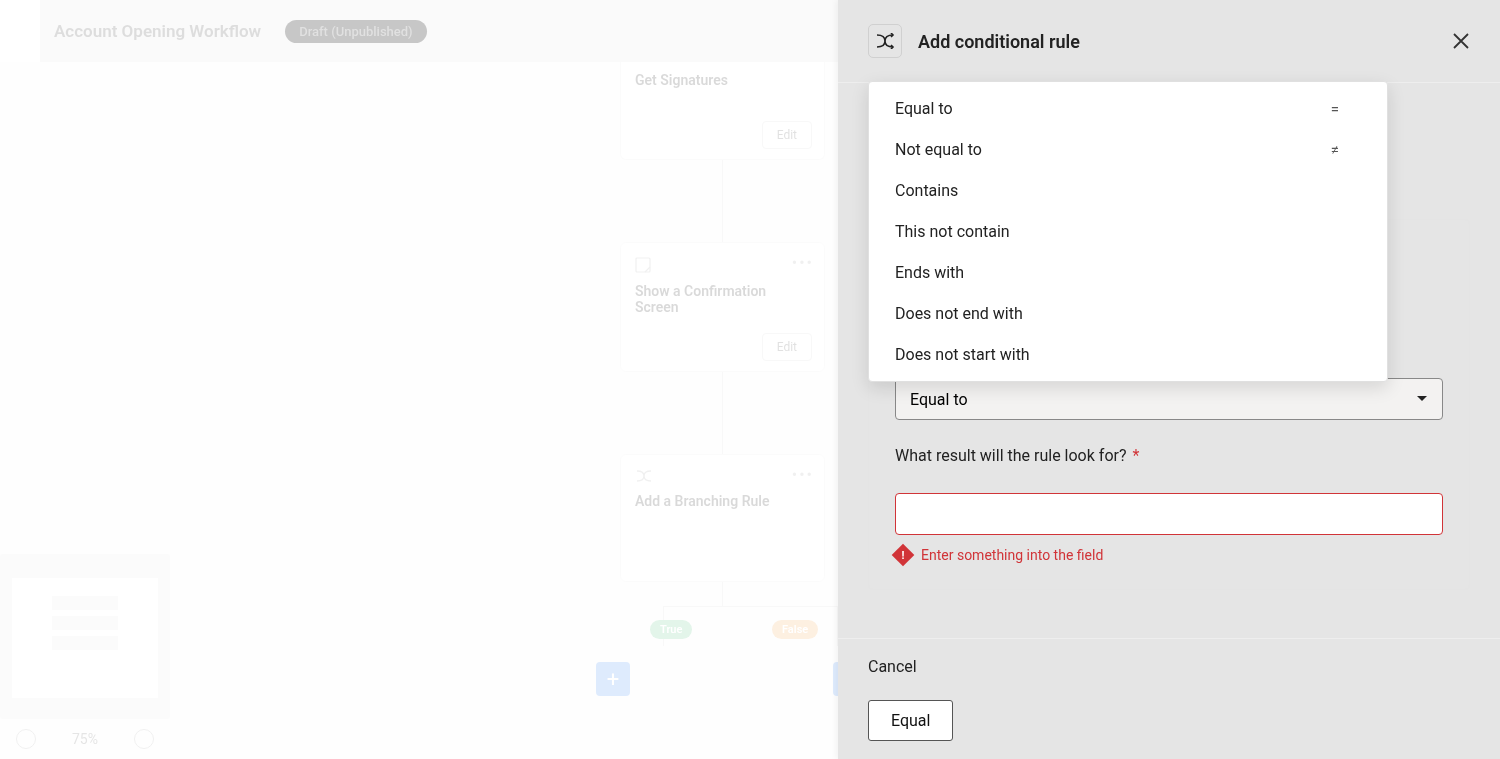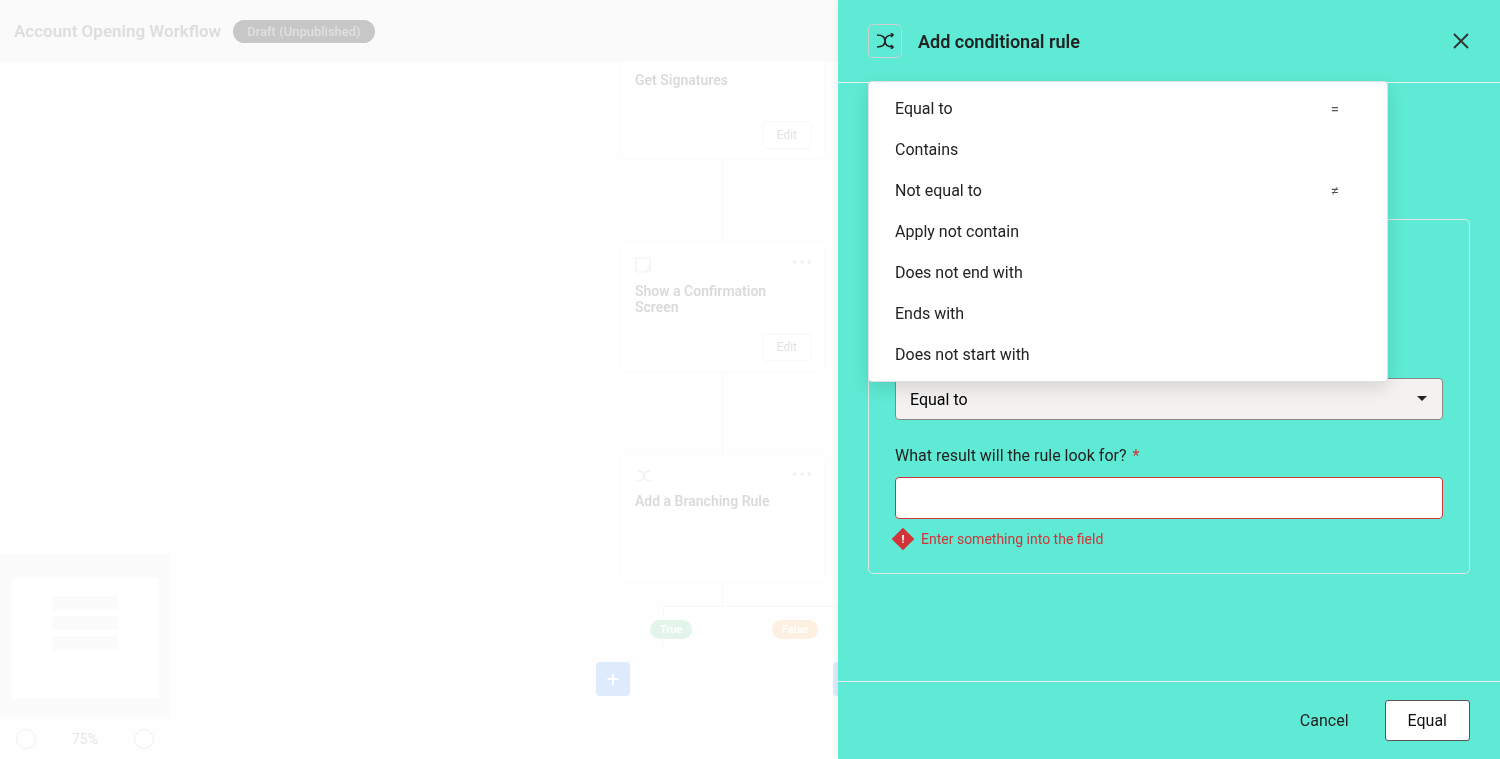--- a/index.html
+++ b/index.html
@@ -1,21 +1,21 @@
 <!DOCTYPE html>
 <html><head>
 <meta charset="utf-8">
 <style>
   * { box-sizing: border-box; margin: 0; padding: 0; font-family: -apple-system, BlinkMacSystemFont, "Segoe UI", Roboto, sans-serif; }
   body { width: 1500px; height: 759px; overflow: hidden; position: relative; background: #fff; }
 
   
   .bg { position: absolute; inset: 0; }
   .bg-overlay { position: absolute; inset: 0; background: rgba(255,255,255,0.78); pointer-events: none; }
-  .bg-header { height: 62px; background: #e6e6e6; display: flex; align-items: center; padding: 0 14px; gap: 12px; }
+  .bg-header { height: 62px; background: #e6e6e6; display: flex; align-items: center; padding: 0 14px; gap: 24px; margin-left: 40px; }
   .bg-title { color: #666; font-weight: 600; font-size: 17px; }
   .bg-pill { background: #000000; color: #777; border-radius: 14px; padding: 4px 14px; font-size: 13px; font-weight: 500; }
   .bg-canvas { position: relative; height: calc(100% - 62px); background: #fafafa; padding-left: 45px; }
   .wf-card { position: absolute; width: 205px; background: #fff; border: 1px solid #eee; border-radius: 6px; padding: 14px 14px 14px 14px; }
   .wf-card .title { font-size: 14px; color: #555; font-weight: 600; margin-bottom: 18px; margin-top: 10px; }
   .wf-card .icon-slot { color: #bbb; font-size: 16px; }
   .wf-card .dots { position: absolute; right: 10px; top: 10px; color: #bbb; letter-spacing: 2px; }
   .wf-card .edit { position: absolute; right: 12px; bottom: 10px; border: 1px solid #ddd; padding: 6px 14px; font-size: 12px; border-radius: 4px; color: #777; background: #fff; }
   .wf-card.branch { padding-bottom: 0; }
   .config-btn { margin-top: 10px; width: 100%; background: #c9dcfd; color: #5b7dbd; padding: 10px; font-size: 13px; font-weight: 600; border-radius: 4px; text-align: center; }
@@ -24,51 +24,51 @@
   .pill.true { background: #7ed19f; }
   .pill.false { background: #f7b977; }
   .add-node { position: absolute; width: 34px; height: 34px; background: #69a3f6; color: #fff; display:flex; align-items:center; justify-content:center; font-size: 22px; border-radius: 4px; }
   .thumb { position: absolute; left: 0; bottom: 40px; width: 170px; height: 165px; background: #eee; border-radius: 2px; padding: 12px; }
   .thumb-inner { background: #fff; width: 100%; height: 120px; margin-top: 12px; padding: 18px 40px; }
   .thumb-bar { height: 14px; background: #eee; margin-bottom: 6px; }
   .zoom-ctrl { position: absolute; left: 0; bottom: 0; height: 40px; width: 170px; display:flex; align-items:center; justify-content:space-between; padding: 0 16px; color: #888; font-size: 14px; }
   .zoom-ctrl .zi { width:20px; height:20px; border:1.5px solid #bbb; border-radius:50%; position:relative; }
 
   
-  .panel { position: absolute; top: 0; right: 0; bottom: 0; width: 662px; background: #5eead4; display: flex; flex-direction: column; box-shadow: -2px 0 6px rgba(0,0,0,0.05); }
+  .panel { position: absolute; top: 0; right: 0; bottom: 0; width: 662px; background: #e5e5e5; display: flex; flex-direction: column; box-shadow: -2px 0 6px rgba(0,0,0,0.05); }
   .panel-head { display: flex; align-items: center; padding: 24px 30px 24px 30px; gap: 16px; }
   .panel-icon { width: 34px; height: 34px; border: 1px solid #d0d0d0; border-radius: 5px; display:flex; align-items:center; justify-content:center; }
   .panel-title { font-size: 18px; font-weight: 600; color: #222; flex: 1; }
   .close-x { width: 18px; height: 18px; cursor: pointer; color: #333; }
   .panel-divider { height: 1px; background: #eee; }
 
   .panel-body { padding: 26px 30px 26px 30px; position: relative; flex: 1; }
   .desc-line { font-size: 17px; color: #333; line-height: 1.6; }
   .if-tab { display:inline-block; margin-top: 30px; background: #f0efee; padding: 6px 14px; font-size: 12px; font-weight: 700; letter-spacing: 1px; color: #333; }
   .rule-box { border: 1px solid #e4e4e4; border-radius: 5px; margin-top: 0; padding: 24px 26px 26px 26px; }
 
   
   .select-field { margin-top: 0; }
   .select-control { position: relative; border: 1px solid #888; border-radius: 4px; height: 42px; display:flex; align-items:center; padding: 0 14px; background: #fff; cursor: pointer; }
   .select-control.active { background: #f3f2f1; }
   .select-control .caret { margin-left: auto; }
-  .label-q { font-size: 16px; color: #222; margin-bottom: 12px; margin-top: 26px; }
+  .label-q { font-size: 16px; color: #222; margin-bottom: 28px; margin-top: 26px; }
   .req { color: #d13438; margin-left: 6px; }
   .text-input { width: 100%; height: 42px; border: 1px solid #d13438; border-radius: 4px; padding: 0 12px; font-size: 15px; outline: none; }
   .err-row { display:flex; align-items:center; gap: 10px; margin-top: 12px; color: #d13438; font-size: 14px; }
   .err-icon { width: 16px; height: 16px; background: #d13438; transform: rotate(45deg); display:flex; align-items:center; justify-content:center; }
   .err-icon span { transform: rotate(-45deg); color: #fff; font-weight: 700; font-size: 11px; }
 
   
   .dd-popup { position: absolute; left: 30px; top: -2px; width: 520px; background: #fff; border: 1px solid #e0e0e0; border-radius: 4px; box-shadow: 0 6px 18px rgba(0,0,0,0.12); z-index: 50; padding: 6px 0; }
   .dd-item { display: flex; align-items: center; justify-content: space-between; padding: 11px 48px 11px 26px; font-size: 16px; color: #222; cursor: pointer; }
   .dd-sym { color: #555; font-size: 15px; }
 
   
-  .panel-foot { border-top: 1px solid #eee; padding: 18px 30px; display: flex; justify-content: flex-end; gap: 36px; align-items: center; }
+  .panel-foot { border-top: 1px solid #eee; padding: 18px 30px; display: flex; justify-content: flex-end; gap: 24px; align-items: flex-start; flex-direction: column; }
   .btn-cancel { background: none; border: none; font-size: 16px; color: #222; cursor: pointer; }
   .btn-apply { background: #fff; border: 1px solid #555; padding: 10px 22px; font-size: 16px; color: #111; cursor: pointer; border-radius: 3px; }
 
   svg { display: block; }
 </style>
 </head>
 <body>
 
 <div class="bg">
   <div class="bg-header">
@@ -183,37 +183,37 @@
       </div>
     </div>
 
     
     <div class="dd-popup" id="dd-popup">
         <div class="dd-item">
           <span>Equal to</span>
           <span class="dd-sym">=</span>
         </div>
         <div class="dd-item">
-          <span>Contains</span>
-          <span class="dd-sym"></span>
-        </div>
-        <div class="dd-item">
           <span>Not equal to</span>
           <span class="dd-sym">≠</span>
         </div>
         <div class="dd-item">
-          <span>Apply not contain</span>
+          <span>Contains</span>
+          <span class="dd-sym"></span>
+        </div>
+        <div class="dd-item">
+          <span>This not contain</span>
+          <span class="dd-sym"></span>
+        </div>
+        <div class="dd-item">
+          <span>Ends with</span>
           <span class="dd-sym"></span>
         </div>
         <div class="dd-item">
           <span>Does not end with</span>
-          <span class="dd-sym"></span>
-        </div>
-        <div class="dd-item">
-          <span>Ends with</span>
           <span class="dd-sym"></span>
         </div>
         <div class="dd-item">
           <span>Does not start with</span>
           <span class="dd-sym"></span>
         </div>
       </div>
   </div>
 
   <div class="panel-foot">

